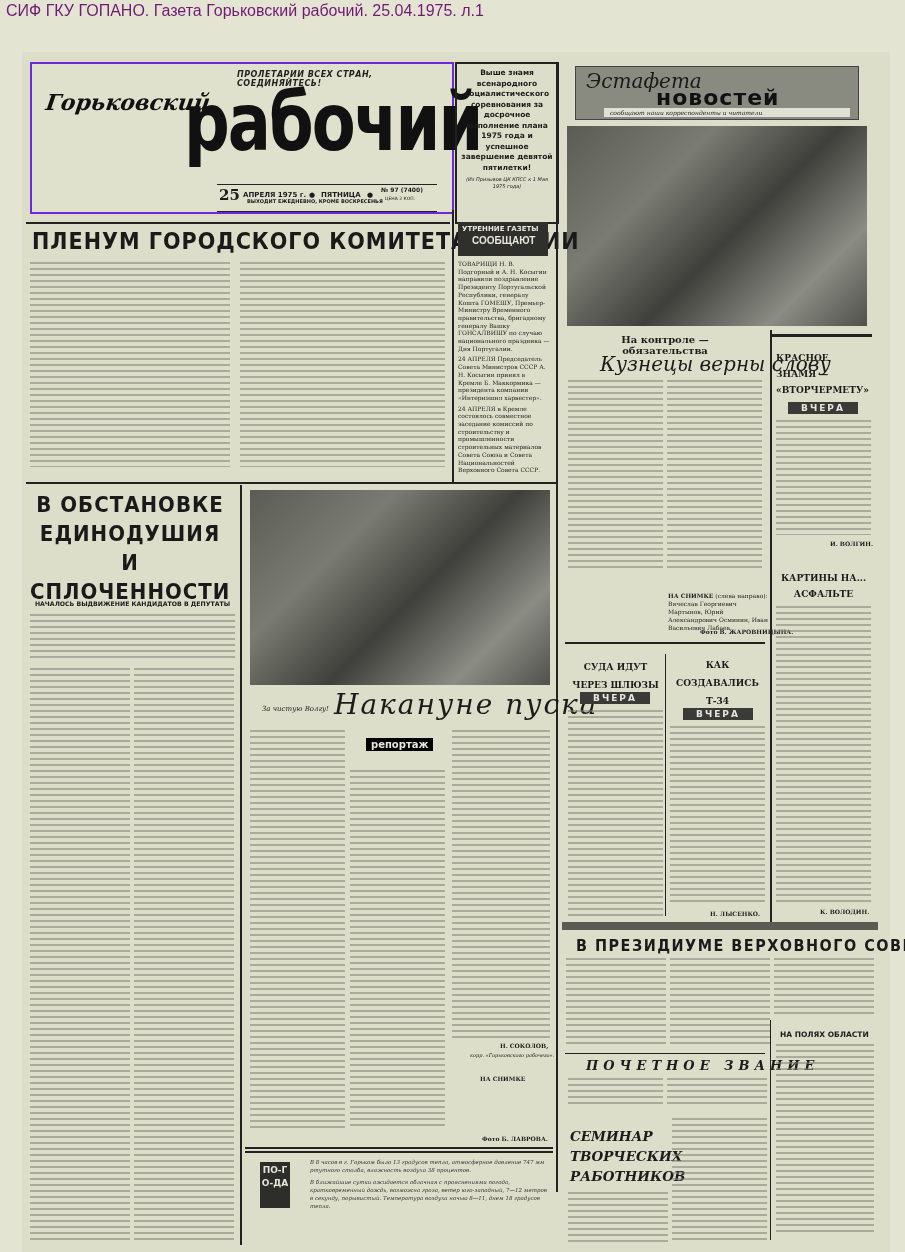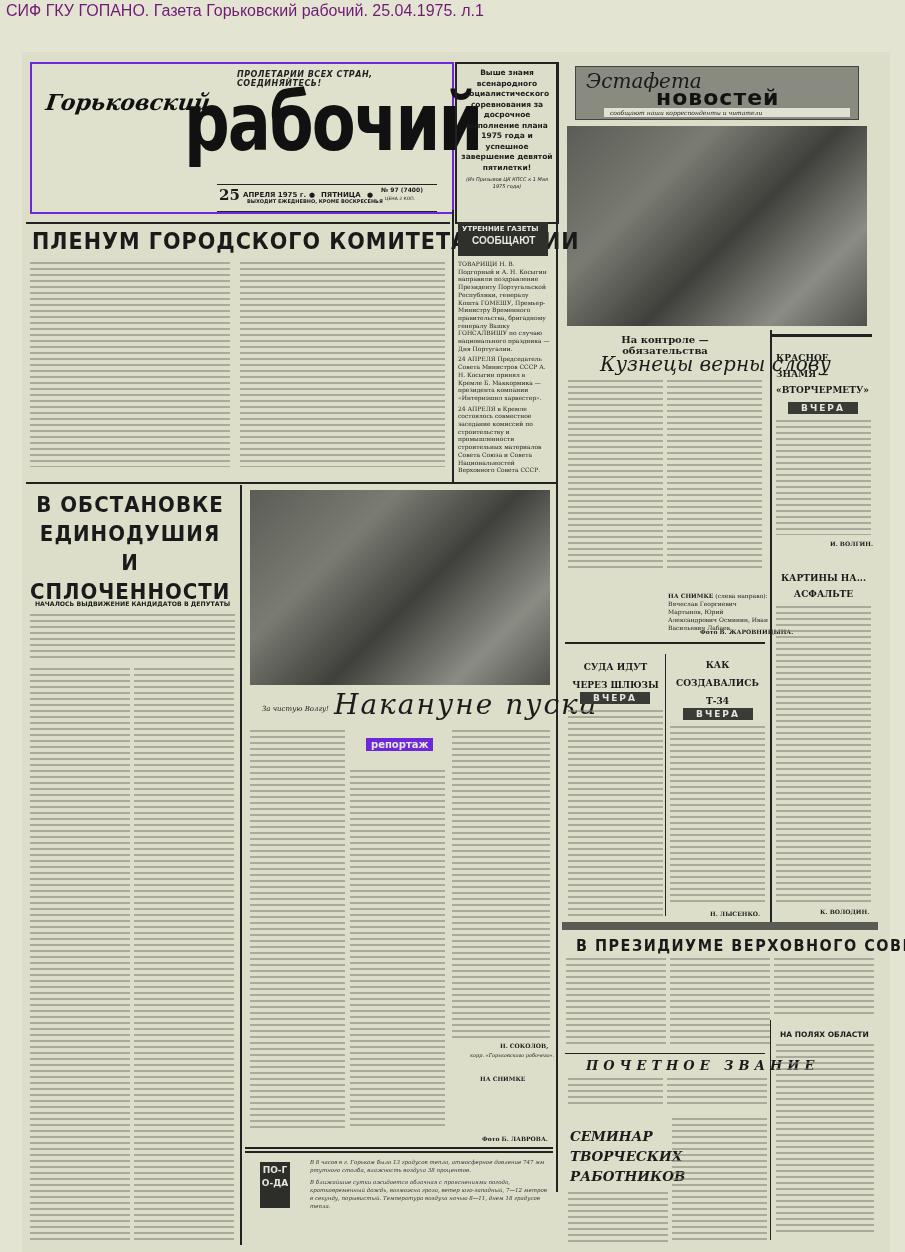--- a/index.html
+++ b/index.html
@@ -26,21 +26,21 @@
   .estafeta .c{left:28px;top:41px;width:240px;height:9px;background:#e0e0d4;font-size:6px;font-style:italic;line-height:9px;padding-left:6px;}
   .photo{background:linear-gradient(135deg,#5b5c55 0%,#7a7b72 30%,#3f403b 55%,#8b8c84 80%,#50514b 100%);}
   .h1{font-family:"DejaVu Sans Condensed","DejaVu Sans",sans-serif;font-weight:bold;color:#1a1a1a;white-space:nowrap;}
   .txt{background:repeating-linear-gradient(180deg,#7f8075 0 2px,transparent 2px 6px);opacity:.55;}
   .vrule{background:#222;width:2px;}
   .vcol{font-family:"DejaVu Serif",serif;font-size:7px;line-height:9px;}
   .vchera{background:#3a3a36;color:#e6e6da;font-family:"DejaVu Sans",sans-serif;font-weight:900;font-size:9px;letter-spacing:2px;text-align:center;height:12px;line-height:12px;}
   .heading-serif{font-family:"DejaVu Serif",serif;font-weight:bold;color:#1b1b1b;text-align:center;}
   .italic-big{font-family:"DejaVu Serif",serif;font-style:italic;color:#1b1b1b;}
   .sig{font-family:"DejaVu Serif",serif;font-weight:bold;font-size:6px;}
-  .rep{background:#6d28d9;color:#e6e6da;font-family:"DejaVu Sans",sans-serif;font-weight:900;font-size:10px;padding:1px 5px;}
+  .rep{background:#000000;color:#e6e6da;font-family:"DejaVu Sans",sans-serif;font-weight:900;font-size:10px;padding:1px 5px;}
 </style>
 </head>
 <body>
 
 <div class="abs caption-top">СИФ ГКУ ГОПАНО. Газета Горьковский рабочий. 25.04.1975. л.1</div>
 <div class="abs page"></div>
 
 <div class="abs mast">
   <div class="abs slogan">ПРОЛЕТАРИИ ВСЕХ СТРАН, СОЕДИНЯЙТЕСЬ!</div>
   <div class="abs logo-small">Горьковский</div>

